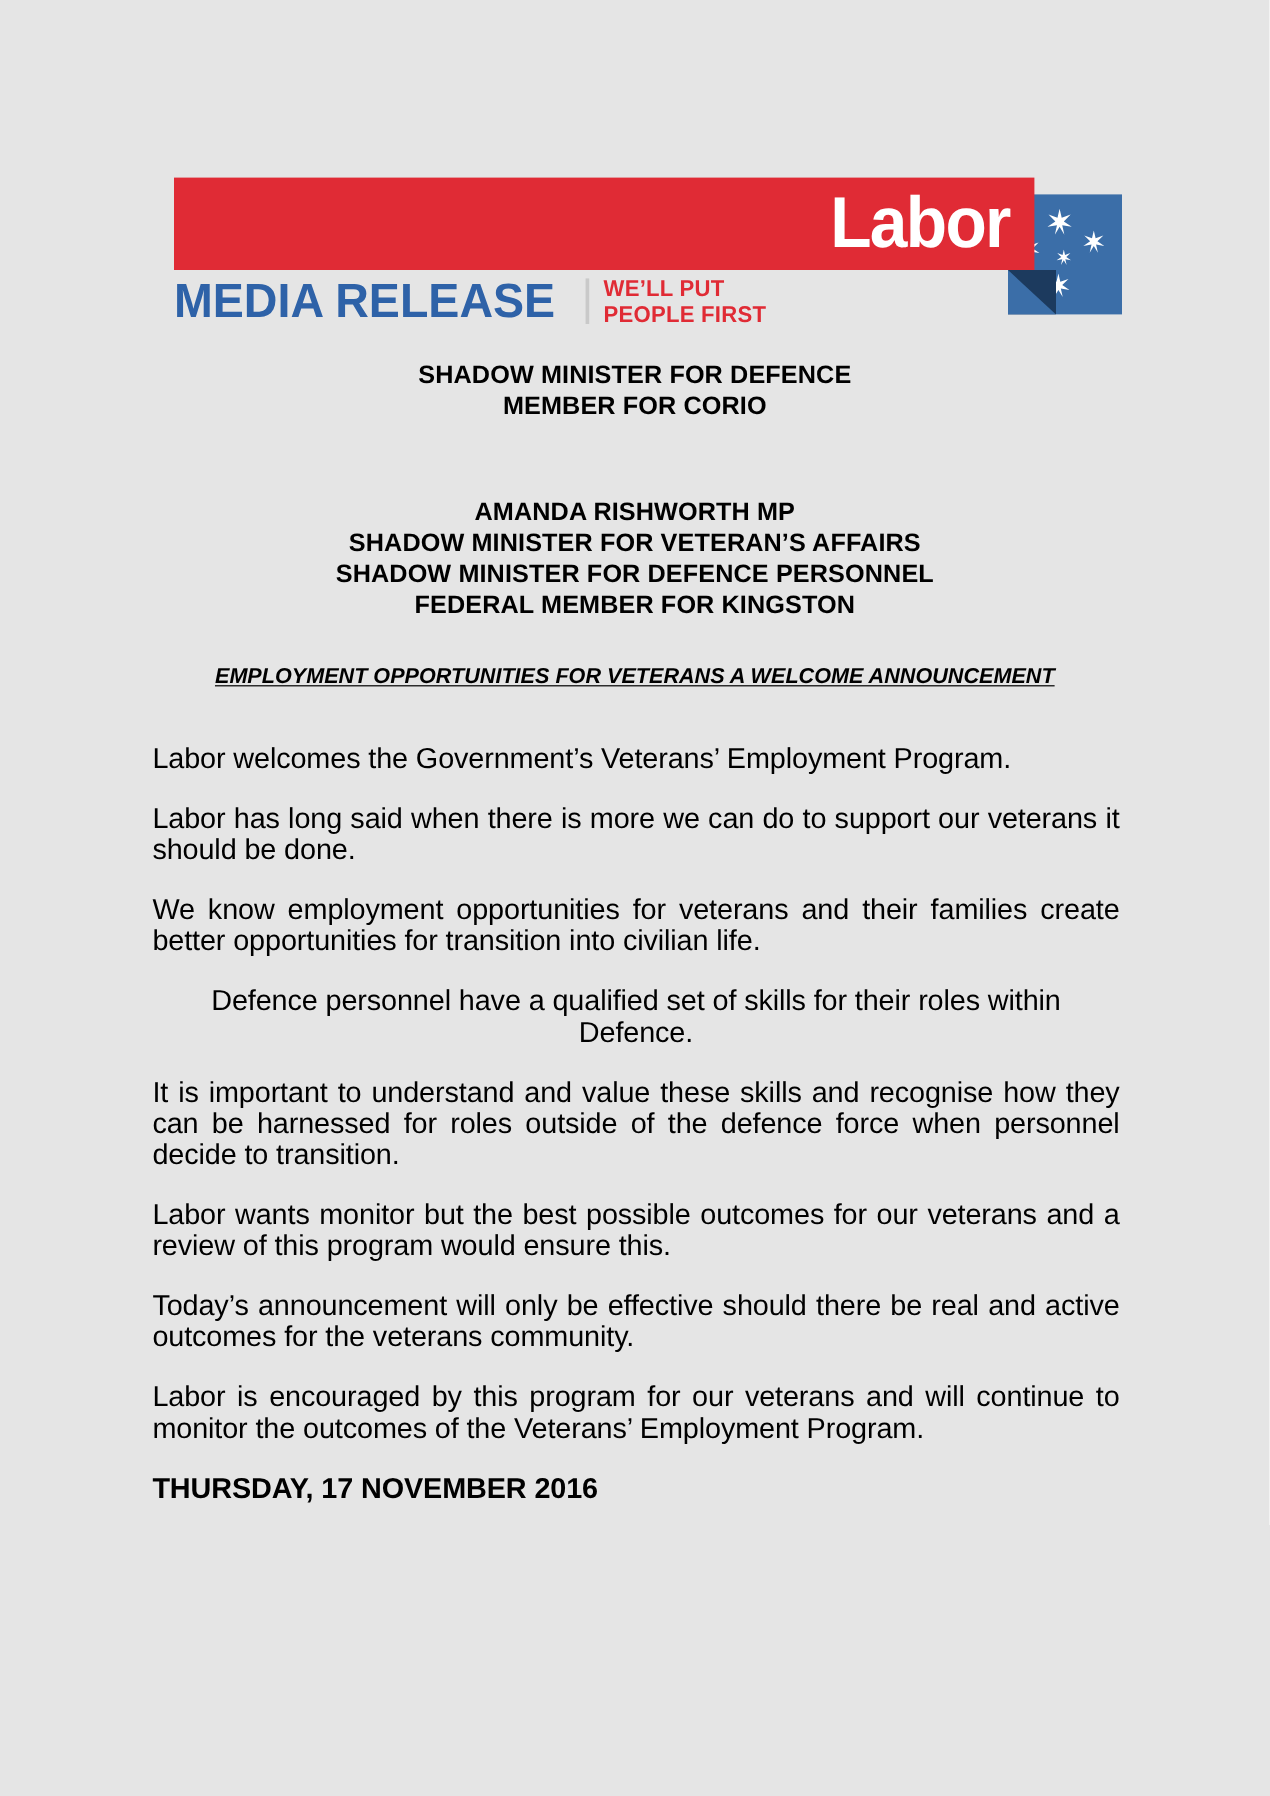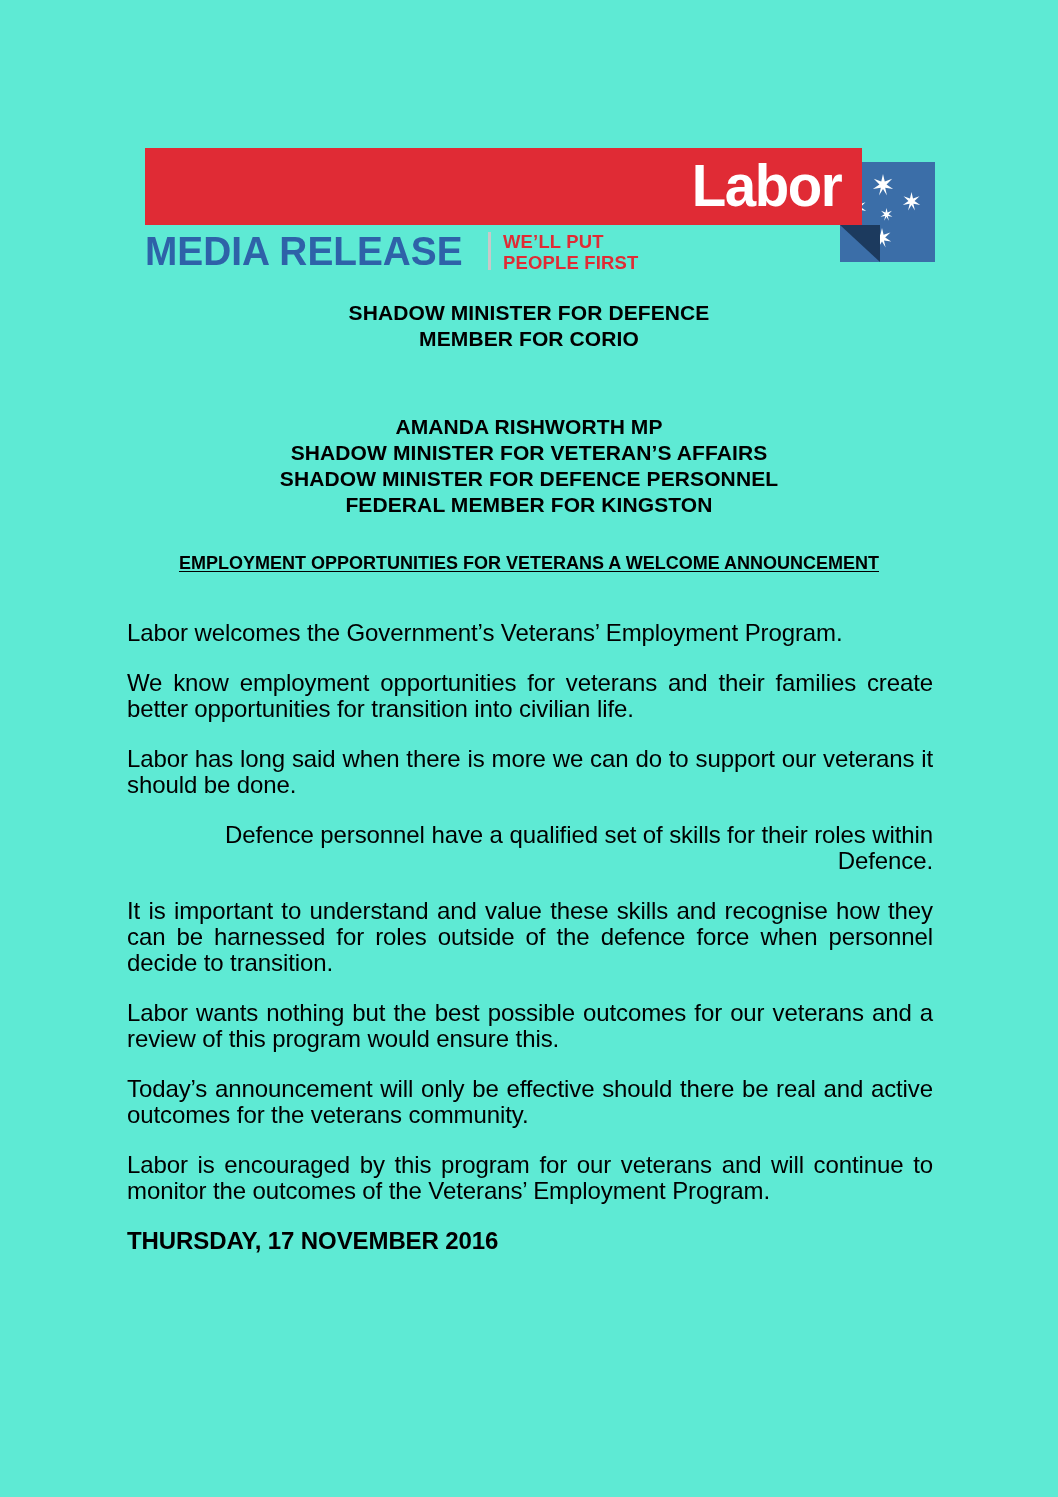--- a/index.html
+++ b/index.html
@@ -14,21 +14,21 @@
     font-family: "Liberation Sans", sans-serif;
     color: #000000;
     overflow: hidden;
   }
 
   .page {
     position: absolute;
     left: 0; top: 0;
     width: 1058px;
     height: 1497px;
-    background: #5eead4;
+    background: #e5e5e5;
   }
 
   
   .letterhead {
     position: absolute;
     left: 145px;
     top: 148px;
     width: 790px;
     height: 132px;
   }
@@ -156,38 +156,39 @@
     top: 551px;
     width: 804px;
     text-align: center;
     font-weight: bold;
     font-size: 18px;
     line-height: 24px;
   }
   .subject-line span {
     text-decoration: underline;
     text-underline-offset: 2px;
+    font-style: italic;
   }
 
   
   .body-block {
     position: absolute;
     left: 127px;
     top: 620px;
     width: 806px;
   }
   .body-block p {
     margin: 0 0 24px 0;
     font-size: 24px;
     line-height: 26px;
     text-align: justify;
     text-justify: inter-word;
     letter-spacing: -0.1px;
   }
-  .body-block p.nojustify { text-align: right; }
+  .body-block p.nojustify { text-align: center; }
   .date-line {
     margin: 6px 0 0 0 !important;
     font-weight: bold;
     font-size: 19px;
     text-align: left;
     letter-spacing: 0.1px;
   }
 </style>
 </head>
 <body>
@@ -252,23 +253,23 @@
     <div>SHADOW MINISTER FOR DEFENCE PERSONNEL</div>
     <div>FEDERAL MEMBER FOR KINGSTON</div>
   </div>
 
   <div class="subject-line">
     <span>EMPLOYMENT OPPORTUNITIES FOR VETERANS A WELCOME ANNOUNCEMENT</span>
   </div>
 
   <div class="body-block">
     <p>Labor welcomes the Government’s Veterans’ Employment Program.</p>
+    <p>Labor has long said when there is more we can do to support our veterans it should be done.</p>
     <p>We know employment opportunities for veterans and their families create better opportunities for transition into civilian life.</p>
-    <p>Labor has long said when there is more we can do to support our veterans it should be done.</p>
     <p class="nojustify">Defence personnel have a qualified set of skills for their roles within Defence.</p>
     <p>It is important to understand and value these skills and recognise how they can be harnessed for roles outside of the defence force when personnel decide to transition.</p>
-    <p>Labor wants nothing but the best possible outcomes for our veterans and a review of this program would ensure this.</p>
+    <p>Labor wants monitor but the best possible outcomes for our veterans and a review of this program would ensure this.</p>
     <p>Today’s announcement will only be effective should there be real and active outcomes for the veterans community.</p>
     <p>Labor is encouraged by this program for our veterans and will continue to monitor the outcomes of the Veterans’ Employment Program.</p>
     <p class="date-line">THURSDAY, 17 NOVEMBER 2016</p>
   </div>
 
 </div>
 
 </body></html>

